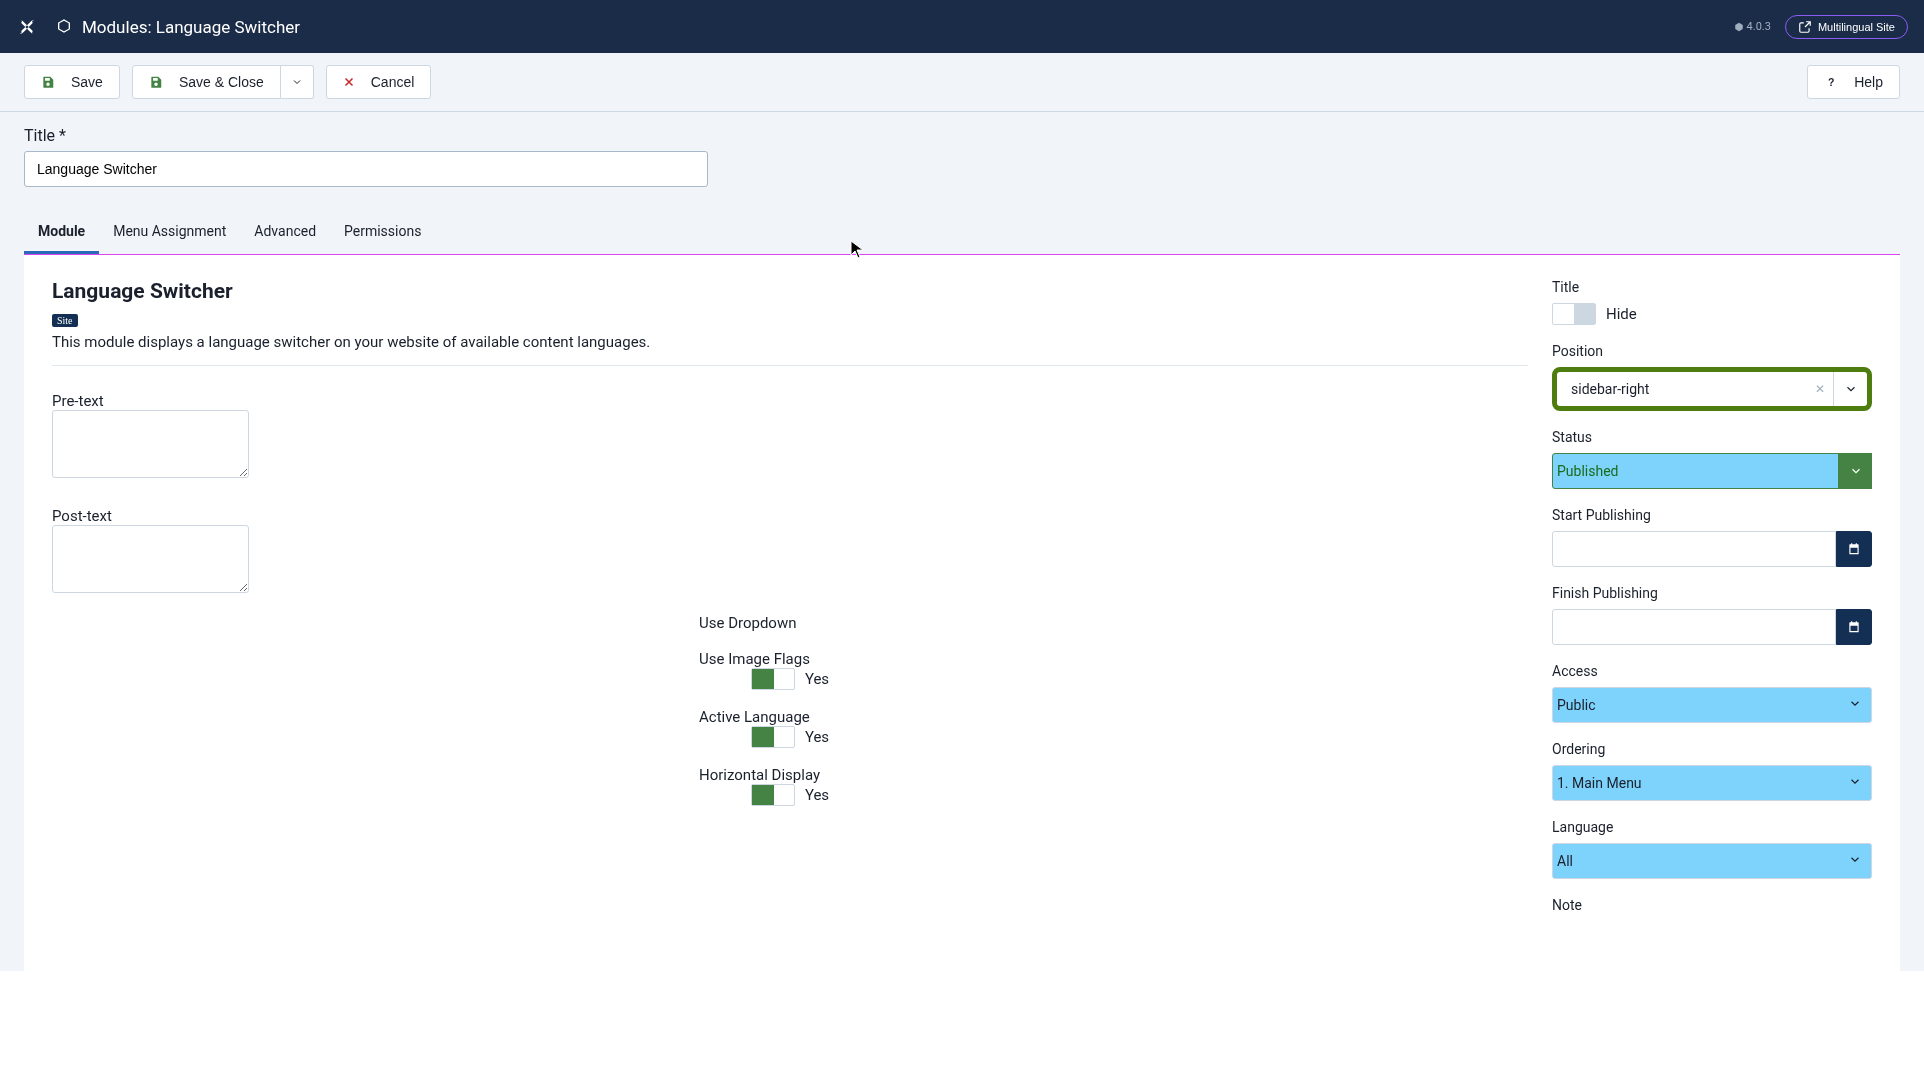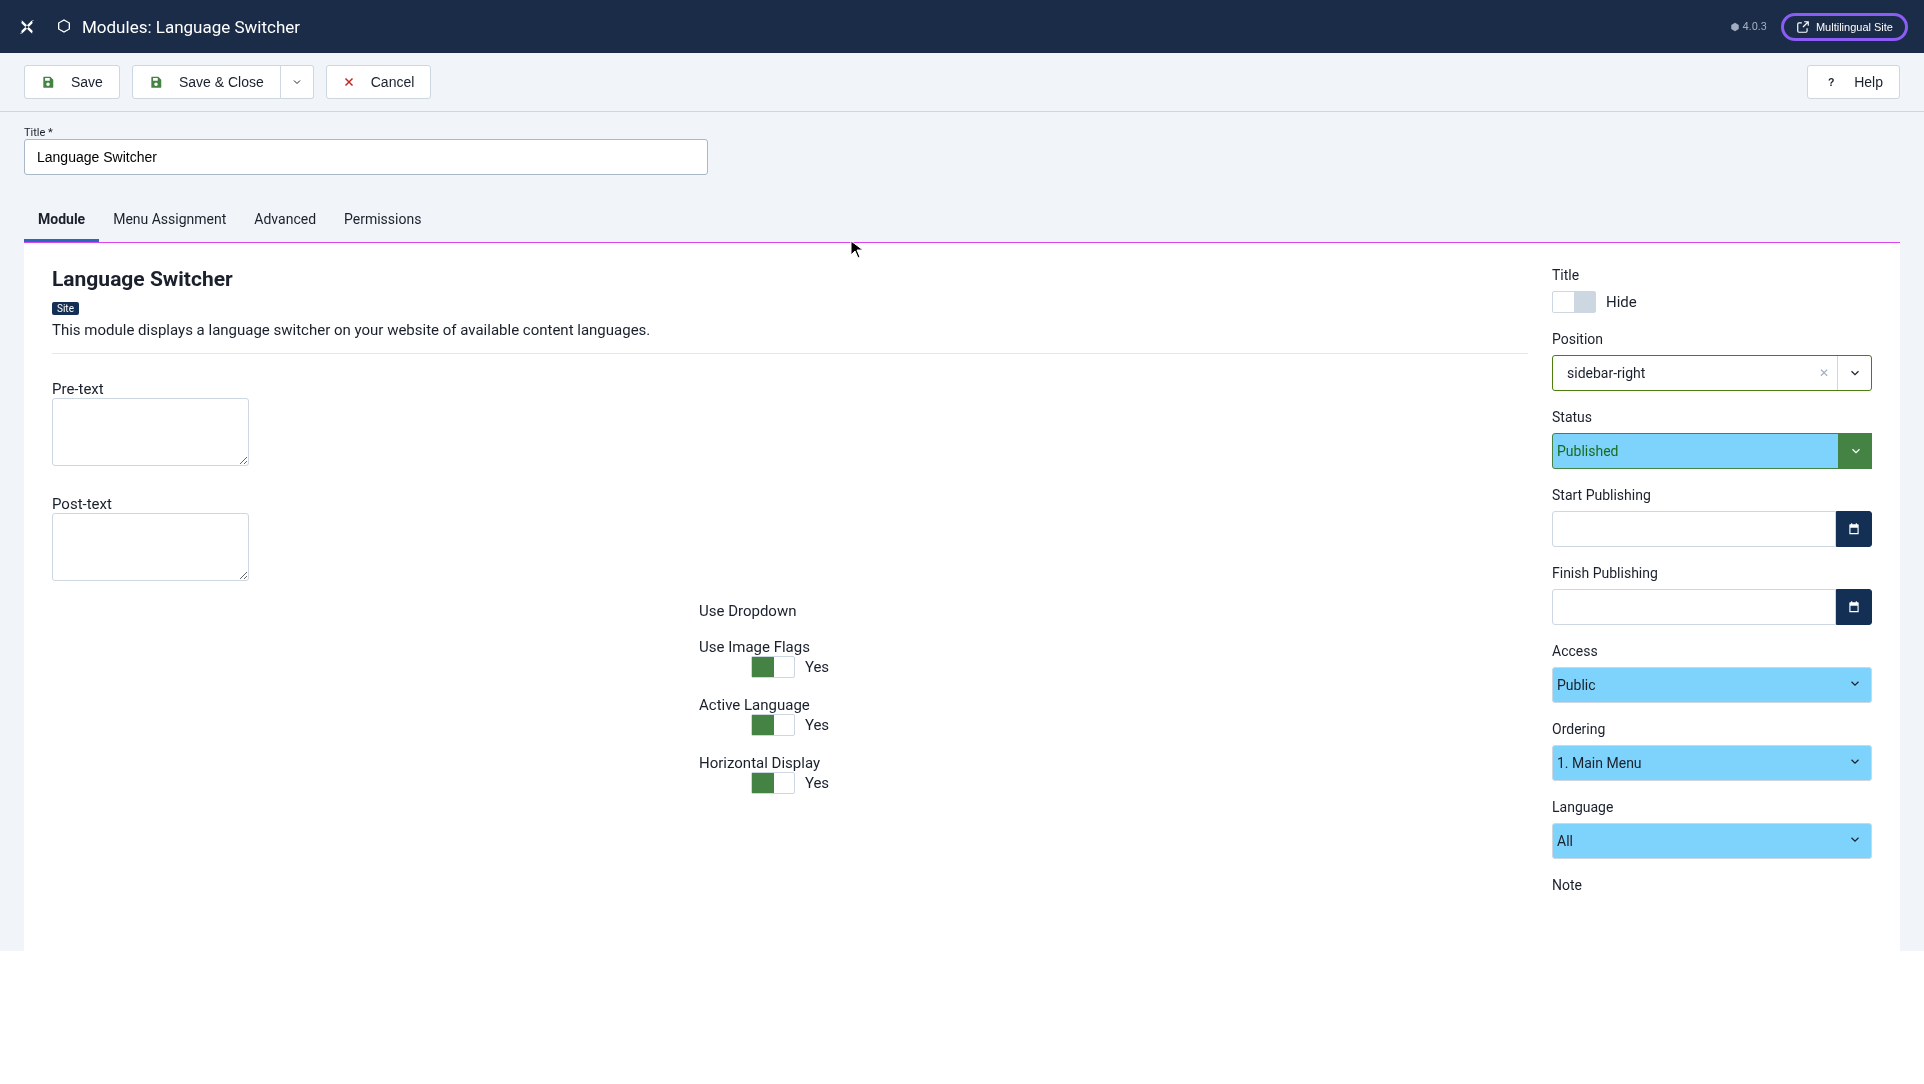--- a/index.html
+++ b/index.html
@@ -5,47 +5,47 @@
 * { box-sizing: border-box; margin: 0; padding: 0; }
 body { font-family: -apple-system, BlinkMacSystemFont, "Segoe UI", Roboto, Arial, sans-serif; font-size: 14px; color: #1a202c; background: #fff; }
 
 .topbar { background: #1b2c48; height: 53px; display: flex; align-items: center; padding: 0 16px; color: #fff; }
 .topbar-logo { width: 22px; height: 22px; margin-right: 18px; display: flex; align-items: center; justify-content: center; }
 .topbar-title-icon { width: 18px; height: 18px; margin-right: 8px; }
 .topbar-title { font-size: 17px; font-weight: 400; }
 .topbar-spacer { flex: 1; }
 .topbar-version { font-size: 11px; color: #a0aec0; display: flex; align-items: center; margin-right: 14px; }
 .topbar-version svg { margin-right: 3px; }
-.topbar-sitebtn { background: #1b2c48; border: 3px solid #8b5cf6; border-radius: 16px; padding: 4px 12px; display: flex; align-items: center; font-size: 11px; color: #fff; cursor: pointer; text-align: center; }
+.topbar-sitebtn { background: #1b2c48; border: 1px solid #8b5cf6; border-radius: 16px; padding: 4px 12px; display: flex; align-items: center; font-size: 11px; color: #fff; cursor: pointer; text-align: center; }
 .topbar-sitebtn svg { margin-right: 6px; }
 
 .toolbar { background: #f1f4f8; padding: 12px 24px; display: flex; gap: 12px; border-bottom: 1px solid #cdd7e2; }
 .btn { background: #fff; border: 1px solid #cdd7e2; border-radius: 3px; padding: 8px 16px; font-size: 14px; display: flex; align-items: center; gap: 16px; cursor: pointer; color: #1a202c; }
 .btn-group { display: flex; }
 .btn-group .btn { border-radius: 0; }
 .btn-group .btn:first-child { border-radius: 3px 0 0 3px; }
 .btn-group .btn:last-child { border-radius: 0 3px 3px 0; border-left: none; }
 .btn-caret { padding: 8px 10px; }
 .toolbar-spacer { flex: 1; }
 
 .content-wrap { padding: 14px 24px 0 24px; background: #f1f4f8; }
-.field-label { font-size: 11px; color: #1a202c; margin-bottom: 0; display: block; }
+.field-label { font-size: 16px; color: #1a202c; margin-bottom: 6px; display: block; }
 .req-star { color: #1a202c; }
 .title-input { width: 684px; padding: 9px 12px; border: 1px solid #a9b8c9; border-radius: 3px; font-size: 14px; background: #fff; }
 
 .tabs { display: flex; border-bottom: 1px solid #d946ef; margin-top: 24px; }
 .tab { padding: 12px 14px; font-size: 14px; color: #1a202c; cursor: pointer; border-bottom: 3px solid transparent; }
 .tab.active { font-weight: 700; border-bottom-color: #2a69b8; color: #1a202c; }
 
 .panel { background: #fff; display: flex; padding: 24px 28px 40px 28px; }
 .panel-main { flex: 1; }
 .panel-side { width: 320px; margin-left: 24px; }
 
 .module-heading { font-size: 21px; font-weight: 700; color: #1a202c; margin-bottom: 8px; }
-.site-badge { display: inline-block; background: #132f53; color: #fff; font-size: 10px; padding: 1px 5px; border-radius: 2px; margin-bottom: 6px; }
+.site-badge { display: inline-block; background: #132f53; color: #fff; font-size: 10px; padding: 1px 5px; border-radius: 2px; margin-bottom: 6px; font-family: Liberation Serif, serif; }
 .module-desc { font-size: 15px; color: #1a202c; margin-bottom: 14px; }
 .divider { border: none; border-top: 1px solid #e2e8f0; margin-bottom: 18px; }
 
 .form-row { display: flex; margin-bottom: 18px; align-items: flex-start; flex-direction: column; }
 .form-row.align-center { align-items: center; }
 .form-row-label { width: 182px; font-size: 15px; color: #1a202c; padding-top: 8px; }
 .form-row.align-center .form-row-label { padding-top: 0; }
 .form-row-control { flex: 1; }
 .textarea { width: 100%; max-width: 812px; height: 68px; padding: 8px 10px; border: 1px solid #cdd7e2; border-radius: 3px; resize: vertical; font-family: inherit; font-size: 14px; }
 
@@ -60,21 +60,21 @@
 
 .select-wrap { position: relative; }
 .select { width: 100%; padding: 9px 36px 9px 4px; border: 1px solid #cdd7e2; border-radius: 3px; background: #7dd3fc; font-size: 14px; appearance: none; cursor: pointer; }
 .select-chevron { position: absolute; right: 10px; top: 50%; transform: translateY(-50%); pointer-events: none; }
 .select-box-chevron { position: absolute; right: 0; top: 0; width: 34px; height: 100%; display: flex; align-items: center; justify-content: center; border-left: 1px solid #cdd7e2; background: #fff; pointer-events: none; }
 
 .select.status { border-color: #448344; color: #1a6b1a; }
 .select-box-chevron.status { background: #448344; border-left-color: #448344; }
 .select-box-chevron.status svg path { stroke: #fff; }
 
-.position-select { width: 100%; display: flex; border: 1px solid #4d7c0f; border-radius: 3px; background: #fff; }
+.position-select { width: 100%; display: flex; border: 5px solid #4d7c0f; border-radius: 8px; background: #fff; }
 .position-value { flex: 1; padding: 9px 14px; font-size: 14px; }
 .position-clear { padding: 0 8px; display: flex; align-items: center; color: #a0aec0; cursor: pointer; font-size: 12px; }
 .position-caret { width: 34px; display: flex; align-items: center; justify-content: center; border-left: 1px solid #cdd7e2; cursor: pointer; }
 
 .date-input-wrap { display: flex; }
 .date-input { flex: 1; padding: 9px 12px; border: 1px solid #cdd7e2; border-radius: 3px 0 0 3px; font-size: 14px; }
 .date-btn { width: 36px; background: #132f53; border: 1px solid #132f53; border-radius: 0 3px 3px 0; display: flex; align-items: center; justify-content: center; cursor: pointer; }
 
 .cursor { position: fixed; pointer-events: none; }
 </style>

